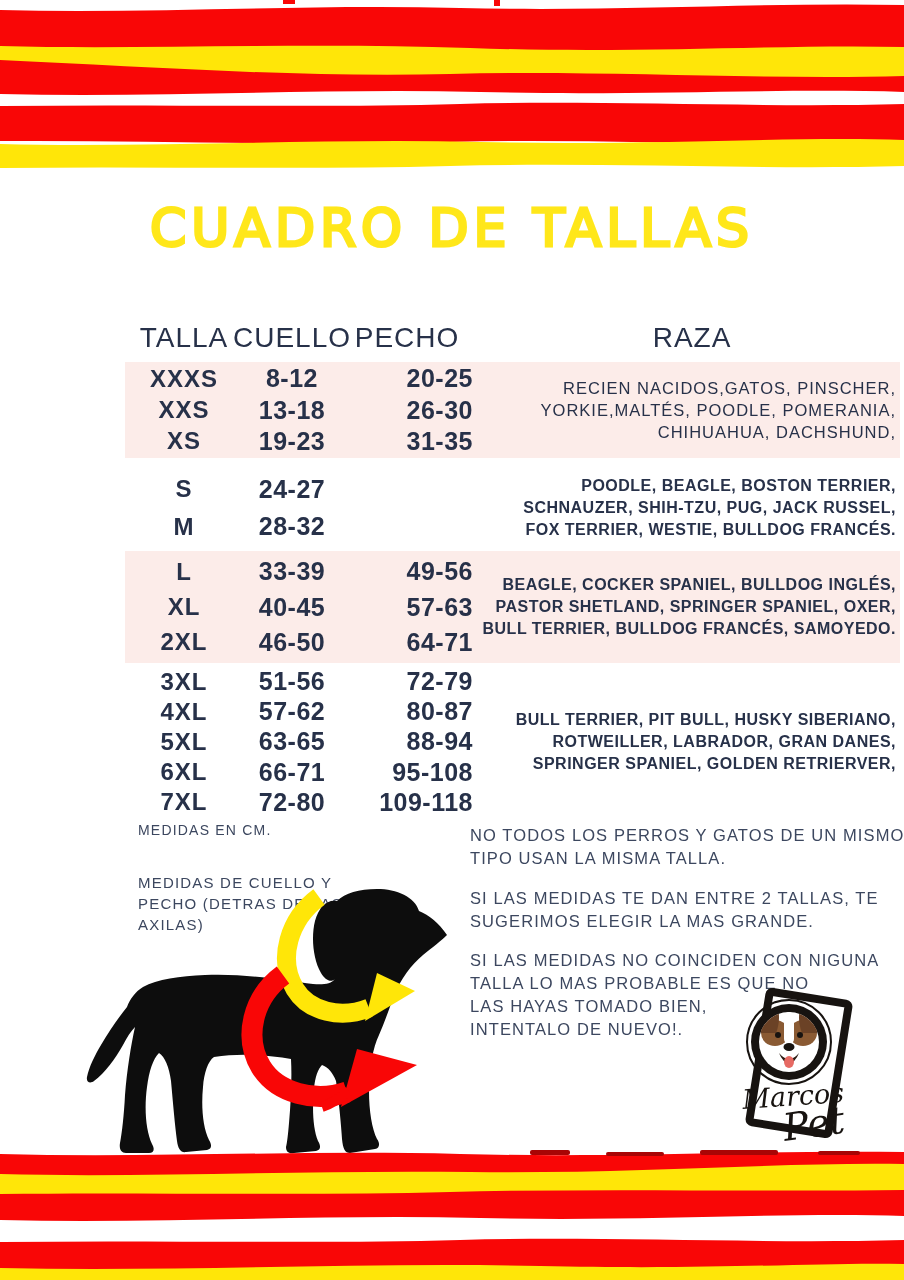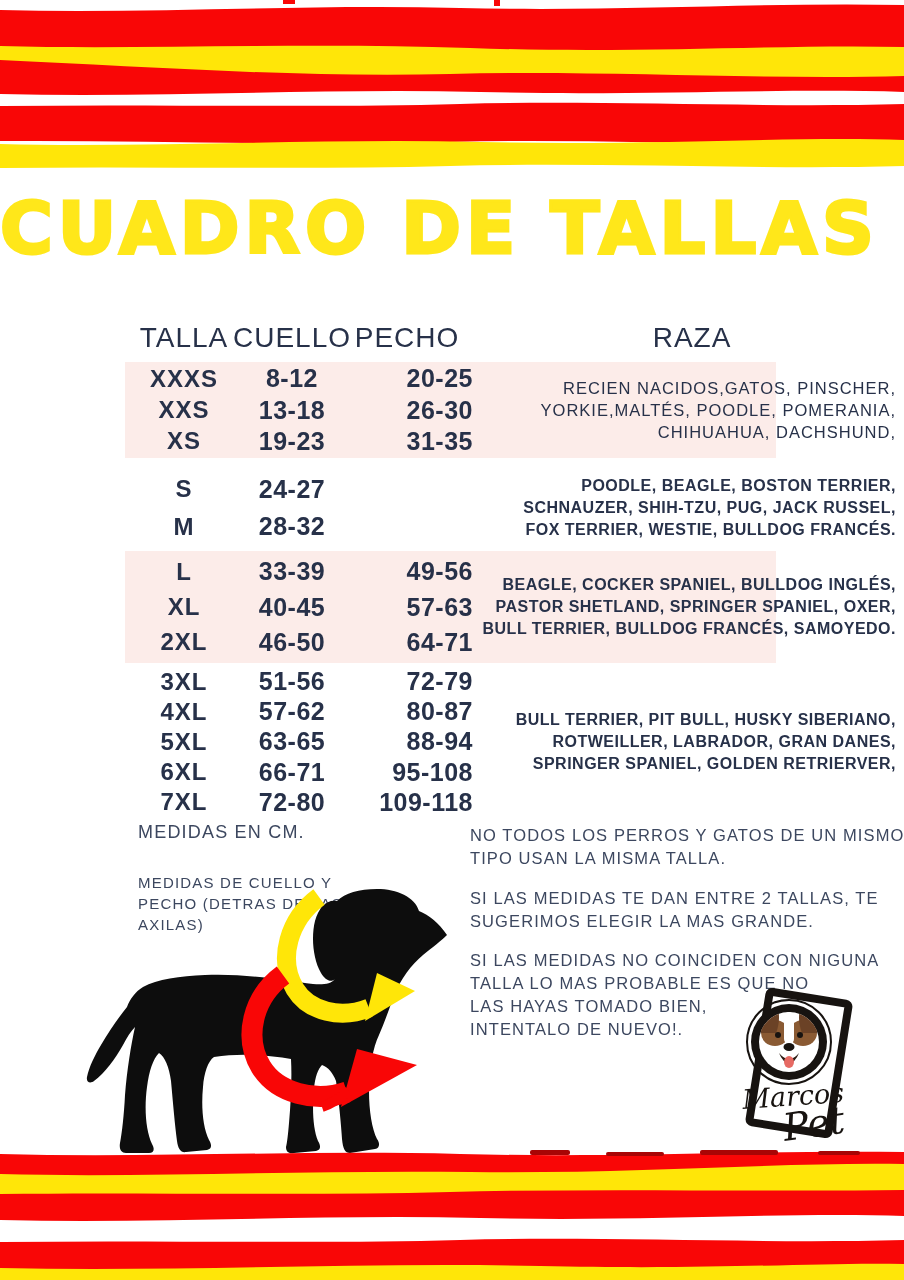--- a/index.html
+++ b/index.html
@@ -4,48 +4,48 @@
 <style>
   html,body{margin:0;padding:0;background:#fff;}
   body{width:904px;height:1280px;position:relative;overflow:hidden;
        font-family:"Liberation Sans",sans-serif;}
   .page{position:absolute;left:0;top:0;width:904px;height:1280px;background:#fff;overflow:hidden;}
 
   svg{display:block;}
   .stripes-top{position:absolute;left:0;top:0;z-index:6;}
   .stripes-bottom{position:absolute;left:0;bottom:0;z-index:6;}
 
-  .title{position:absolute;top:186px;left:0;width:904px;margin:0;
-         font-family:"DejaVu Sans",sans-serif;font-weight:700;font-size:72px;line-height:84px;
+  .title{position:absolute;top:186px;left:0;width:904px;margin:0;text-align:center;
+         font-family:"DejaVu Sans",sans-serif;font-weight:400;font-size:52px;line-height:84px;
          letter-spacing:5px;color:var(--title_yellow,#FFE71A);
          -webkit-text-stroke:3px var(--title_yellow,#FFE71A);white-space:nowrap;}
 
   .hcell{position:absolute;top:320px;height:36px;display:flex;align-items:center;justify-content:center;
          font-weight:400;font-size:28px;letter-spacing:1px;color:var(--navy,#273149);text-align:center;}
   #h-talla{left:125px;width:118px;}
   #h-cuello{left:243px;width:98px;}
   #h-pecho{left:341px;width:132px;}
   #h-raza{left:492px;width:400px;}
 
-  .grp{position:absolute;left:125px;width:651px;}
+  .grp{position:absolute;left:125px;width:775px;}
   .grp.pink{background:var(--pink,#FCECE9);}
   .gcol{position:absolute;top:0;bottom:0;display:flex;flex-direction:column;
         justify-content:space-evenly;align-items:center;}
   .c-talla{left:0;width:118px;}
   .c-cuello{left:118px;width:98px;}
   .c-pecho{left:216px;width:132px;align-items:flex-end;}
   .c-raza{left:343px;width:428px;align-items:flex-end;justify-content:center;}
   .size{font-weight:700;font-size:24px;color:var(--navy,#273149);letter-spacing:1px;}
   .val{font-weight:700;font-size:25px;color:var(--navy,#273149);letter-spacing:.5px;}
   .rline{font-weight:700;font-size:16px;line-height:22px;color:var(--navy,#273149);
          letter-spacing:.5px;white-space:nowrap;}
   .rline.wide{font-weight:400;letter-spacing:1px;font-size:16.5px;}
 
   .note{position:absolute;color:var(--note,#3C475F);}
-  #note-units{left:138px;top:822px;font-size:18px;letter-spacing:1.2px;}
+  #note-units{left:138px;top:822px;font-size:14px;letter-spacing:1.2px;}
   #note-measure{left:138px;top:872px;font-size:15px;line-height:21px;letter-spacing:1.2px;}
   .rn{position:absolute;left:470px;font-size:16.5px;line-height:23px;letter-spacing:1.1px;
       color:var(--note,#3C475F);}
   #rn1{top:824px;} #rn2{top:887px;} #rn3{top:949px;}
   .nline{white-space:nowrap;}
 
   .dog-svg{position:absolute;left:85px;top:885px;z-index:2;}
   .logo-svg{position:absolute;left:733px;top:985px;z-index:3;}
   .logo-text{font-family:"DejaVu Serif",serif;fill:#171310;}
 </style>

